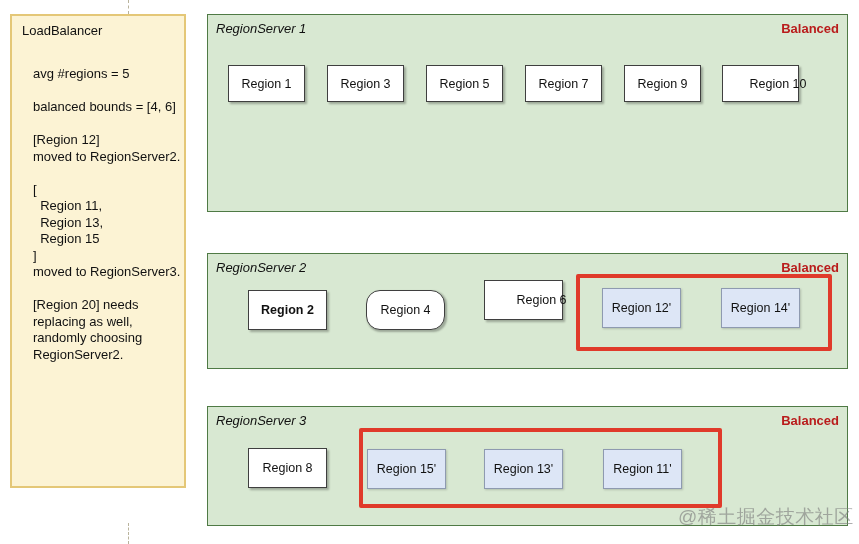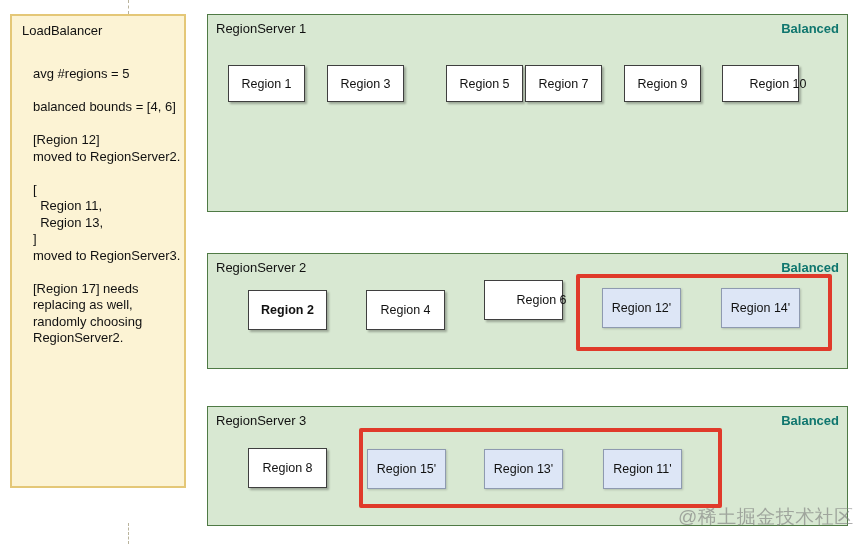--- a/index.html
+++ b/index.html
@@ -33,24 +33,24 @@
   .server-panel {
     position:absolute; left:207px; width:641px;
     background:var(--panel-green,#d8e8d2);
     border:1px solid var(--panel-green-border,#4f7a45);
     box-sizing:border-box;
   }
   #rs1 { top:14px;  height:198px; }
   #rs2 { top:253px; height:116px; }
   #rs3 { top:406px; height:120px; }
   .server-title {
-    position:absolute; left:8px; top:6px; font-size:13px; color:#111;
+    position:absolute; left:8px; top:6px; font-size:13px; color:#111;font-style:italic;
   }
   .server-status {
-    position:absolute; right:8px; top:6px; font-size:13px; font-weight:bold; color:#0f766e;
+    position:absolute; right:8px; top:6px; font-size:13px; font-weight:bold; color:#b91c1c;
   }
   
   .region {
     position:absolute; box-sizing:border-box;
     background:#ffffff; border:1px solid #3f3f3f;
     box-shadow:1.5px 1.5px 2px rgba(0,0,0,0.28);
     display:flex; align-items:center; justify-content:center;
     font-size:12.5px; color:#111; white-space:nowrap;
   }
   .sz1 { width:77px; height:37px;text-align:right; }
@@ -90,24 +90,25 @@
       <div class="lb-line">avg #regions = 5</div>
       <div class="lb-line"></div>
       <div class="lb-line">balanced bounds = [4, 6]</div>
       <div class="lb-line"></div>
       <div class="lb-line">[Region 12]</div>
       <div class="lb-line">moved to RegionServer2.</div>
       <div class="lb-line"></div>
       <div class="lb-line">[</div>
       <div class="lb-line">  Region 11,</div>
       <div class="lb-line">  Region 13,</div>
+      <div class="lb-line">  Region 15</div>
       <div class="lb-line">]</div>
       <div class="lb-line">moved to RegionServer3.</div>
       <div class="lb-line"></div>
-      <div class="lb-line">[Region 17] needs</div>
+      <div class="lb-line">[Region 20] needs</div>
       <div class="lb-line">replacing as well,</div>
       <div class="lb-line">randomly choosing</div>
       <div class="lb-line">RegionServer2.</div>
     </div>
   </div>
 
   <div class="server-panel" id="rs1">
     <div class="server-title">RegionServer 1</div>
     <div class="server-status">Balanced</div>
   </div>
@@ -120,27 +121,27 @@
   <div class="server-panel" id="rs3">
     <div class="server-title">RegionServer 3</div>
     <div class="server-status">Balanced</div>
   </div>
 
   <div class="highlight-rect" id="hl-rs2"></div>
   <div class="highlight-rect" id="hl-rs3"></div>
 
   <div class="region sz1" style="left:228px; top:65px;">Region 1</div>
   <div class="region sz1" style="left:327px; top:65px;">Region 3</div>
-  <div class="region sz1" style="left:446px; top:65px;">Region 5</div>
+  <div class="region sz1" style="left:426px; top:65px;">Region 5</div>
   <div class="region sz1" style="left:525px; top:65px;">Region 7</div>
   <div class="region sz1" style="left:624px; top:65px;">Region 9</div>
   <div class="region sz1" style="left:722px; top:65px;padding-left:35px;">Region 10</div>
 
   <div class="region sz2" style="left:248px; top:290px;font-weight:bold;">Region 2</div>
-  <div class="region sz2" style="left:366px; top:290px;">Region 4</div>
+  <div class="region sz2" style="left:366px; top:290px;border-radius:14px;">Region 4</div>
   <div class="region sz2" style="left:484px; top:280px;padding-left:36px;">Region 6</div>
   <div class="region sz2 moved" style="left:602px; top:288px;">Region 12'</div>
   <div class="region sz2 moved" style="left:721px; top:288px;">Region 14'</div>
 
   <div class="region sz2" style="left:248px; top:448px;">Region 8</div>
   <div class="region sz2 moved" style="left:367px; top:449px;">Region 15'</div>
   <div class="region sz2 moved" style="left:484px; top:449px;">Region 13'</div>
   <div class="region sz2 moved" style="left:603px; top:449px;">Region 11'</div>
 
   <div class="watermark">@稀土掘金技术社区</div>

